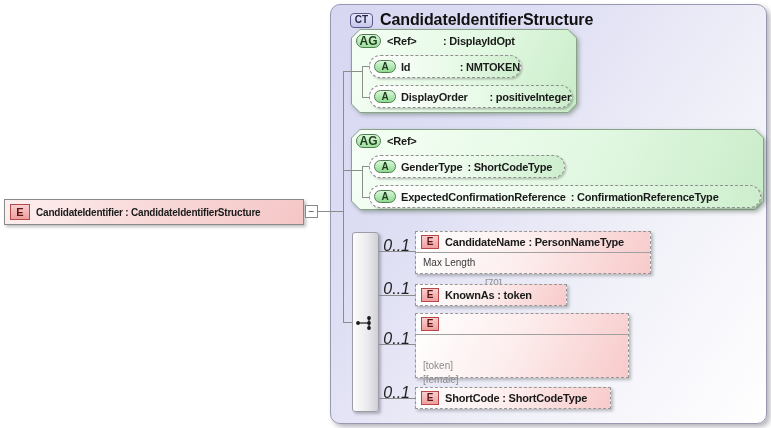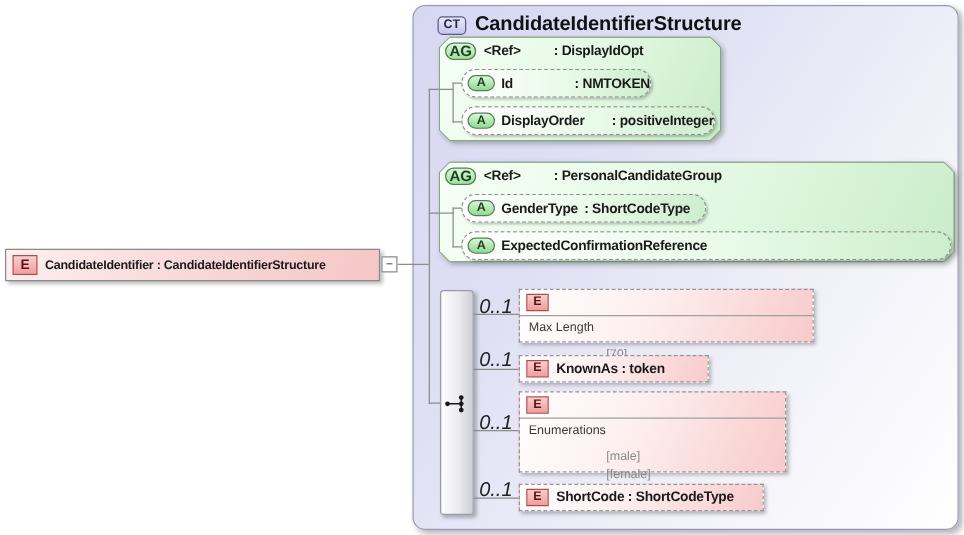--- a/index.html
+++ b/index.html
@@ -120,34 +120,34 @@
       <span class="label">: positiveInteger</span>
     </div>
   </div>
 
   <div class="ag-wrap" style="left:351px;top:129px;width:413px;height:81px;">
     <div class="ag-border"></div>
     <div class="ag-fill"></div>
     <div class="ag-header">
       <span class="badge b-ag">AG</span>
       <span class="label ag-ref">&lt;Ref&gt;</span>
-      <span class="label">: PersonalCandidateGroup</span>
     </div>
     <div class="hline" style="left:0;top:41px;width:12px;"></div>
     <div class="vline" style="left:11px;top:37px;height:32px;"></div>
     <div class="hline" style="left:11px;top:37px;width:7px;"></div>
     <div class="hline" style="left:11px;top:68px;width:7px;"></div>
     <div class="acap" style="left:18px;top:26px;width:196px;height:23px;">
       <span class="badge b-a">A</span>
       <span class="label">GenderType</span>
       <span class="label">: ShortCodeType</span>
     </div>
     <div class="acap" style="left:18px;top:56px;width:392px;height:23px;">
       <span class="badge b-a">A</span>
       <span class="label">ExpectedConfirmationReference</span>
+      <span class="label">: ConfirmationReferenceType</span>
     </div>
   </div>
 
   <div class="seqbar" style="left:352px;top:232px;width:27px;height:180px;">
     <svg class="seqicon" width="20" height="16" viewBox="0 0 20 16">
       <line x1="3" y1="8" x2="14" y2="8" stroke="#1a1a1a" stroke-width="1.2"></line>
       <line x1="14" y1="3" x2="14" y2="13" stroke="#1a1a1a" stroke-width="1.2"></line>
       <circle cx="3" cy="8" r="1.9" fill="#1a1a1a"></circle>
       <circle cx="14" cy="3" r="1.9" fill="#1a1a1a"></circle>
       <circle cx="14" cy="8" r="1.9" fill="#1a1a1a"></circle>
@@ -161,20 +161,21 @@
   <div class="hline" style="left:379px;top:398px;width:36px;"></div>
 
   <div class="card" style="left:382px;top:237px;">0..1</div>
   <div class="card" style="left:382px;top:280px;">0..1</div>
   <div class="card" style="left:382px;top:330px;">0..1</div>
   <div class="card" style="left:382px;top:384px;">0..1</div>
 
   <div class="enode" style="left:415px;top:231px;width:236px;height:43px;">
     <div class="e-title with-sep">
       <span class="badge b-e">E</span>
+      <span class="label">CandidateName : PersonNameType</span>
     </div>
     <div class="facet">
       <span class="facet-name">Max Length</span>
       <span class="facet-vals">
           <div>[70]</div>
         </span>
     </div>
   </div>
 
   <div class="enode" style="left:415px;top:284px;width:152px;height:22px;">
@@ -182,23 +183,22 @@
       <span class="badge b-e">E</span>
       <span class="label">KnownAs : token</span>
     </div>
   </div>
 
   <div class="enode" style="left:415px;top:313px;width:214px;height:65px;">
     <div class="e-title with-sep">
       <span class="badge b-e">E</span>
     </div>
     <div class="facet">
-      <span class="facet-name">Enumerations</span>
       <span class="facet-vals">
-        <div>[male]</div>
+        <div>[token]</div>
         <div>[female]</div>
         <div>[unknown]</div>
       </span>
     </div>
   </div>
 
   <div class="enode" style="left:415px;top:387px;width:196px;height:22px;">
     <div class="e-title">
       <span class="badge b-e">E</span>
       <span class="label">ShortCode : ShortCodeType</span>

